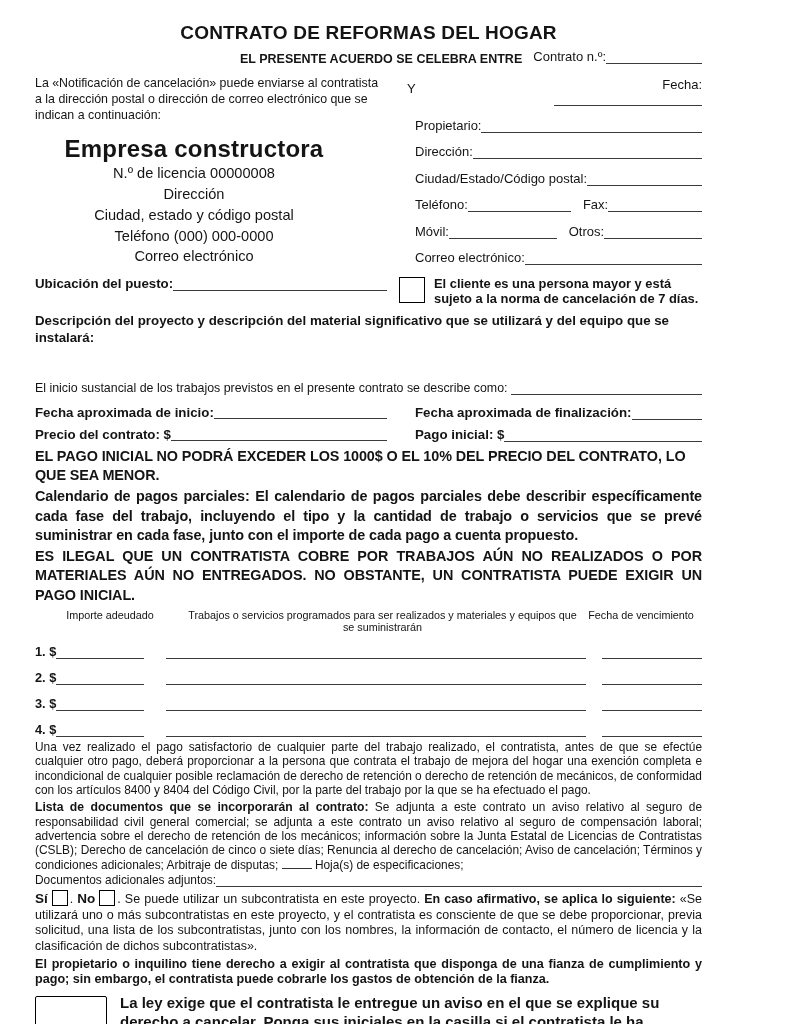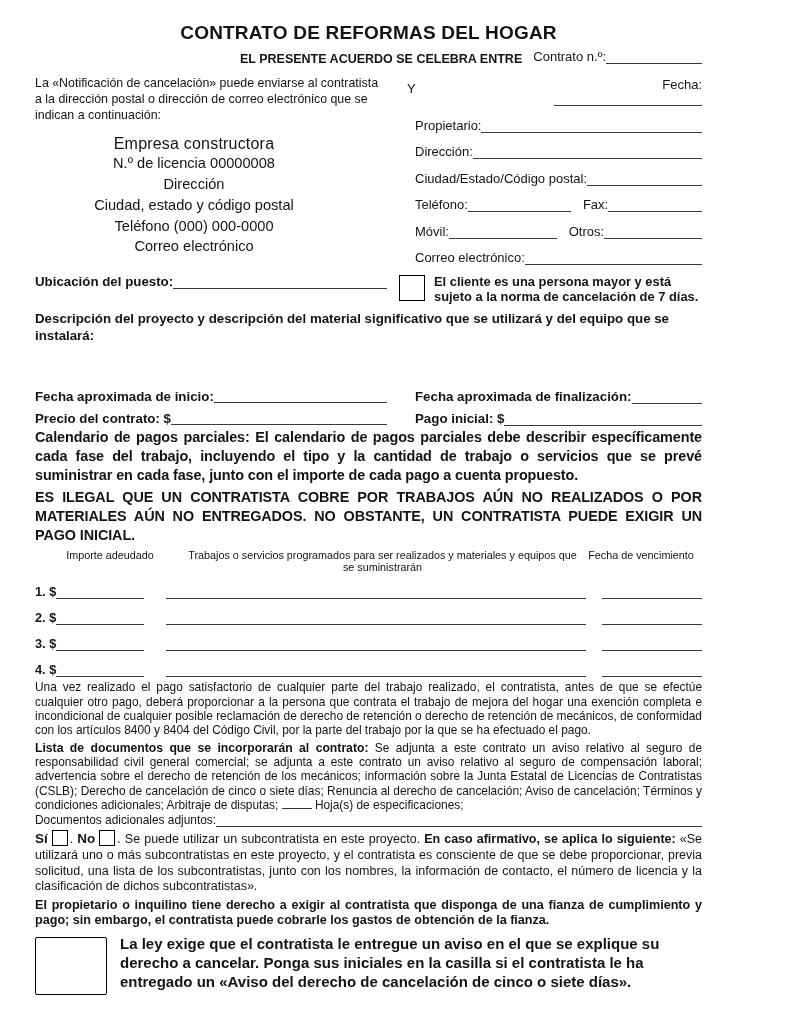--- a/index.html
+++ b/index.html
@@ -20,21 +20,21 @@
   .subtitle-row { position:relative; height:20px; margin-top:5px; }
   .subtitle { position:absolute; left:205px; top:3px; font-size:12.5px; font-weight:bold; }
   .contract-no { position:absolute; right:0; top:0; display:flex; align-items:flex-end; font-size:13px; }
   .contract-no .bl { width:96px; }
 
   
   .head-cols { display:flex; margin-top:6px; }
   .head-left { width:358px; }
   .cancel-note { font-size:12.4px; line-height:1.3; width:345px; }
   .company { text-align:center; margin-top:12px; padding-right:40px; }
-  .company-name { font-size:16px; font-weight:normal; letter-spacing:.2px; }
+  .company-name { font-size:24px; font-weight:bold; letter-spacing:.2px; }
   .company-line { font-size:14.6px; line-height:1.42; }
   .head-right { flex:1; position:relative; padding-left:22px; padding-top:2px; }
   .and-word { position:absolute; left:14px; top:6px; font-size:13px; }
   .fr { display:flex; align-items:flex-end; font-size:13px; margin-bottom:11.5px; }
   .fr:last-child { margin-bottom:0; }
   .fr .lab { white-space:nowrap; }
   .fr-date { justify-content:flex-end;flex-direction:column; }
   .fr-date .bl { width:148px; }
   .lab2 { margin-left:12px; }
 
@@ -155,20 +155,24 @@
   <div class="loc-row">
     <span class="loc-label">Ubicación del puesto:</span>
     <span class="loc-line"></span>
     <span class="senior-box"></span>
     <span class="senior-text">El cliente es una persona mayor y está sujeto a la norma de cancelación de 7 días.</span>
   </div>
 
   <div class="desc-label">Descripción del proyecto y descripción del material significativo que se utilizará y del equipo que se instalará:</div>
   <div class="desc-space"></div>
 
+  <div class="substantial">
+    <span style="white-space:nowrap">El inicio sustancial de los trabajos previstos en el presente contrato se describe como:</span>
+    <span class="bl fill" style="margin-left:4px"></span>
+  </div>
 
   <div class="two-col">
     <div class="half-l">
       <span class="lab">Fecha aproximada de inicio:</span>
       <span class="bl fill"></span>
     </div>
     <div class="half-r">
       <span class="lab">Fecha aproximada de finalización:</span>
       <span class="bl fill"></span>
     </div>
@@ -178,20 +182,21 @@
     <div class="half-l">
       <span class="lab">Precio del contrato: $</span>
       <span class="bl fill"></span>
     </div>
     <div class="half-r">
       <span class="lab">Pago inicial: $</span>
       <span class="bl fill"></span>
     </div>
   </div>
 
+  <div class="big-bold">EL PAGO INICIAL NO PODRÁ EXCEDER LOS 1000$ O EL 10% DEL PRECIO DEL CONTRATO, LO QUE SEA MENOR.</div>
   <div class="big-bold just" style="margin-top:2px"><span>Calendario de pagos parciales:</span><span> El calendario de pagos parciales debe describir específicamente cada fase del trabajo, incluyendo el tipo y la cantidad de trabajo o servicios que se prevé suministrar en cada fase, junto con el importe de cada pago a cuenta propuesto.</span></div>
   <div class="big-bold just" style="margin-top:2px">ES ILEGAL QUE UN CONTRATISTA COBRE POR TRABAJOS AÚN NO REALIZADOS O POR MATERIALES AÚN NO ENTREGADOS. NO OBSTANTE, UN CONTRATISTA PUEDE EXIGIR UN PAGO INICIAL.</div>
 
   <div class="pt-header">
     <span class="h-amount">Importe adeudado</span>
     <span class="h-work">Trabajos o servicios programados para ser realizados y materiales y equipos que se suministrarán</span>
     <span class="h-due">Fecha de vencimiento</span>
   </div>
   <div class="pt-row">
     <span class="num">1. $</span>

